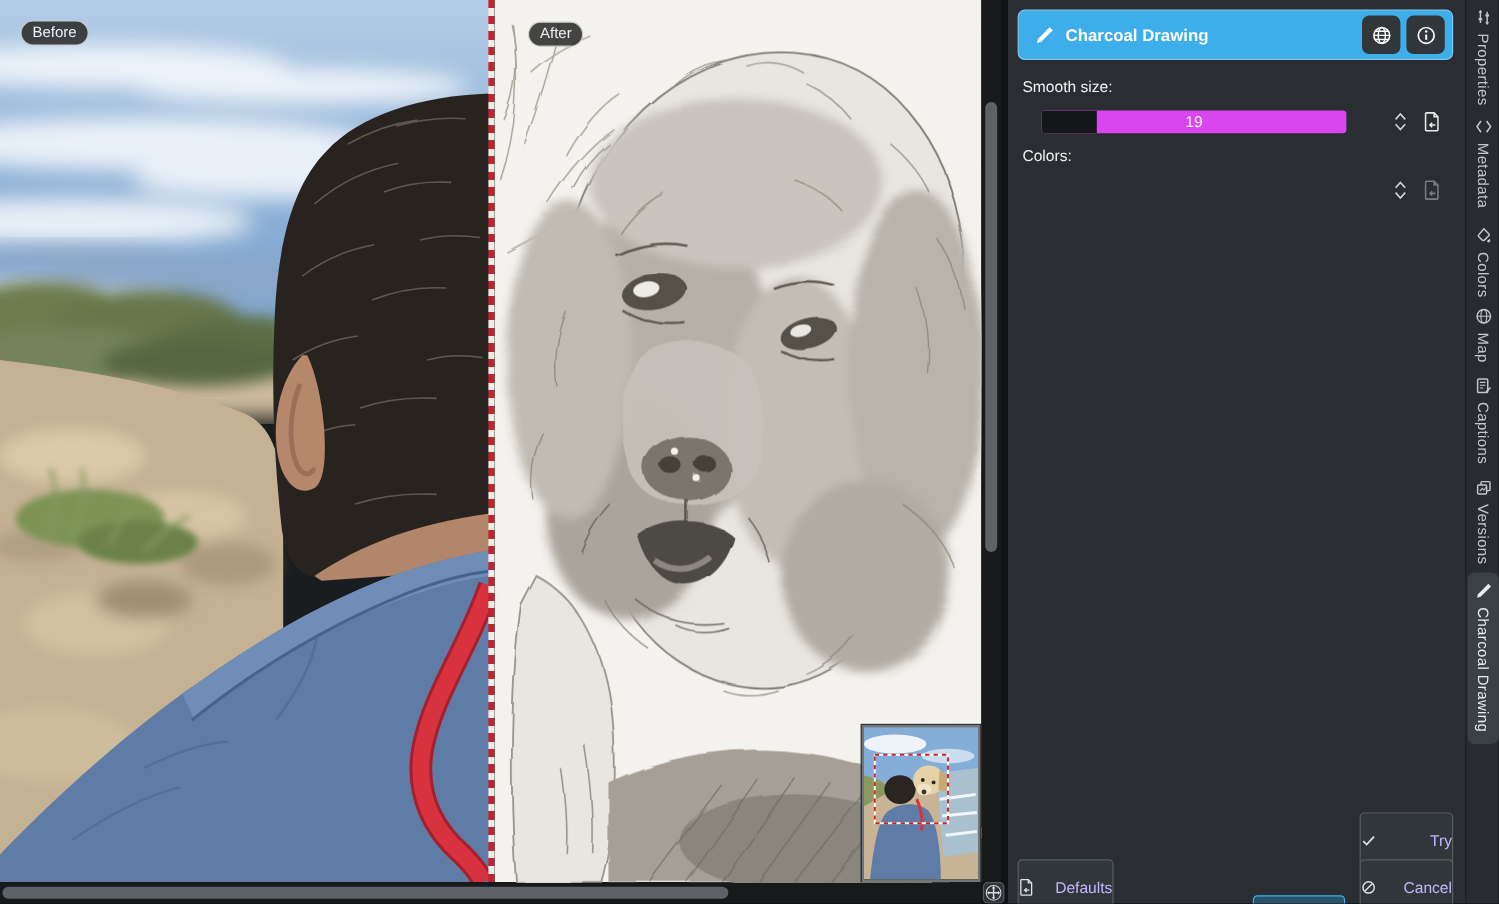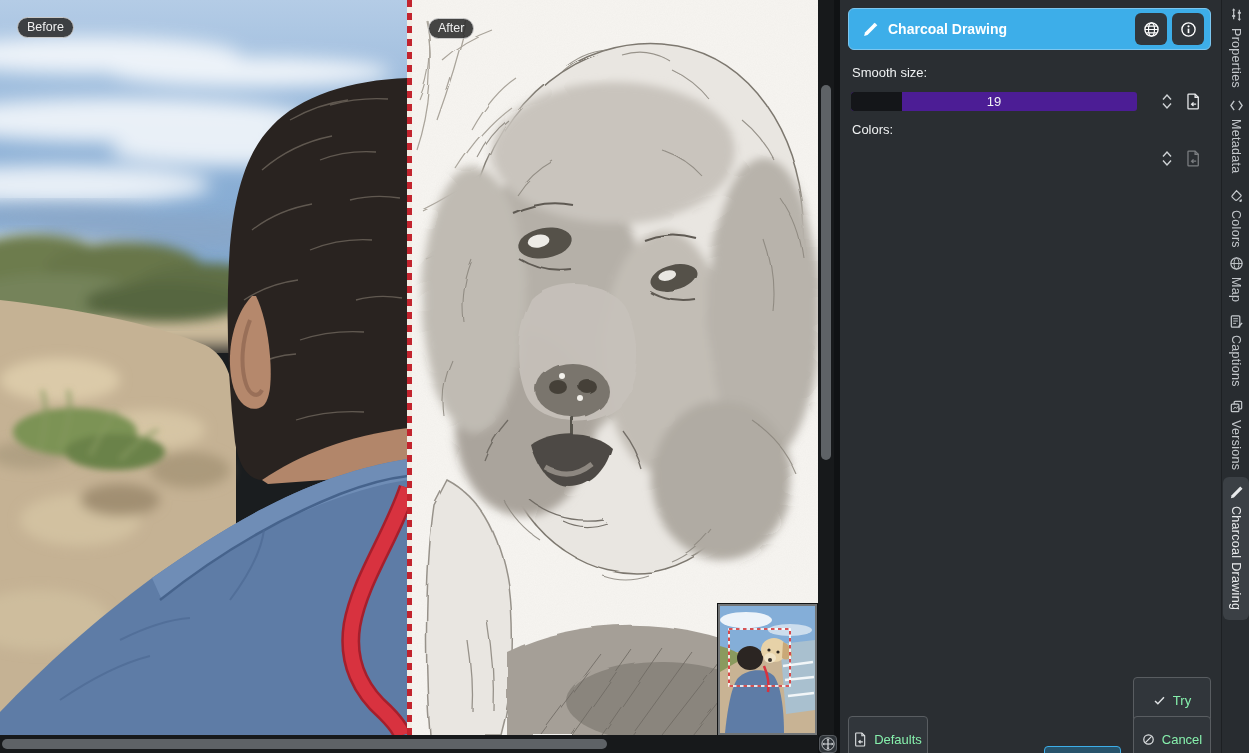--- a/index.html
+++ b/index.html
@@ -9,21 +9,21 @@
 
   
   .viewer { position:absolute; left:0; top:0; width:818px; height:735px; overflow:hidden; background:#1a1d1f; }
   .before-wrap { position:absolute; left:0; top:0; width:408px; height:735px; }
   .after-wrap  { position:absolute; left:412px; top:0; width:406px; height:735px; }
   .divider { position:absolute; left:407px; top:0; width:5px; height:735px;
              background:repeating-linear-gradient(180deg,#c2242e 0 7px,#f2ece4 7px 13px); }
   .badge { position:absolute; padding:2px 9px 3px; font-size:12.5px; color:#efefef;
            background:rgba(43,43,43,.88); border:1px solid #c9c9c9; border-radius:11px; }
   .badge.before { left:17px; top:17px; }
-  .badge.after  { left:428px; top:18px;text-align:center; }
+  .badge.after  { left:440px; top:18px;text-align:center; }
 
   
   .navigator { position:absolute; left:718px; top:604px; width:99px; height:131px;
                background:#131516; border:2px solid #727577; outline:1px solid #121415; }
 
   
   .vscroll { position:absolute; left:818px; top:0; width:16px; height:735px; background:#17191b; }
   .vscroll .thumb { position:absolute; left:3px; top:85px; width:10px; height:375px; background:#5e6266; border-radius:5px; }
   .hstrip { position:absolute; left:0; top:735px; width:818px; height:18px; background:#17191b; }
   .hstrip .thumb { position:absolute; left:2px; top:4px; width:605px; height:10px; background:#5e6266; border-radius:5px; }
@@ -31,32 +31,32 @@
              border:1px solid #565a5f; border-radius:4px; display:flex; align-items:center; justify-content:center; }
 
   
   .panel { position:absolute; left:840px; top:0; width:381px; height:753px; background:#2a2e32; }
   .hdr { position:absolute; left:8px; top:8px; width:363px; height:42px; background:#3daee9;
          border:1px solid #7cc6ef; border-radius:6px; display:flex; align-items:center; padding:0 6px 0 13px; }
   .hdr .title { color:#fff; font-size:14px; font-weight:bold; margin-left:9px; flex:1; }
   .hdr-btn { width:32px; height:32px; background:#31363b; border-radius:6px; display:flex;
              align-items:center; justify-content:center; margin-left:5px; }
   .ctl-label { position:absolute; left:12px; font-size:13px; color:#eff1f2; }
-  .slider { position:absolute; left:11px; width:286px; height:19px; background:#4c1d95; border-radius:3px;
+  .slider { position:absolute; left:28px; width:254px; height:19px; background:#d946ef; border-radius:3px;
             overflow:hidden; }
   .slider .fill { position:absolute; left:0; top:0; height:100%; background:#141619; border-radius:3px 0 0 3px; }
   .slider .val { position:absolute; inset:0; display:flex; align-items:center; justify-content:center;
                  font-size:13px; color:#f1f3f4; }
   .spin { position:absolute; left:320px; width:15px; height:19px; display:flex; flex-direction:column;
           justify-content:space-between; padding:1px 0; }
   .reset { position:absolute; left:344px; width:18px; height:19px; display:flex; align-items:center; justify-content:center; }
   .reset.dim svg { opacity:.42; }
 
   .btn { position:absolute; height:47px; background:#31363b; border:1px solid #595d61; border-radius:4px;
-         color:#86efac; font-size:13px; display:flex; align-items:center; justify-content:center; gap:7px; }
+         color:#c4b5fd; font-size:13px; display:flex; align-items:center; justify-content:space-between; gap:7px; }
   .btn.ok { background:#27536b; border-color:#3daee9; }
   .btn-try      { left:293px; top:677px; width:78px; }
   .btn-defaults { left:8px;   top:716px; width:80px; }
   .btn-ok       { left:204px; top:746px; width:77px; }
   .btn-cancel   { left:293px; top:716px; width:78px; }
 
   
   .tabbar { position:absolute; left:1221px; top:0; width:28px; height:753px; background:#282c30;
             border-left:1px solid #1d2023; }
   .vtab { position:absolute; left:0; width:28px; display:flex; flex-direction:column; align-items:center; gap:6px;

